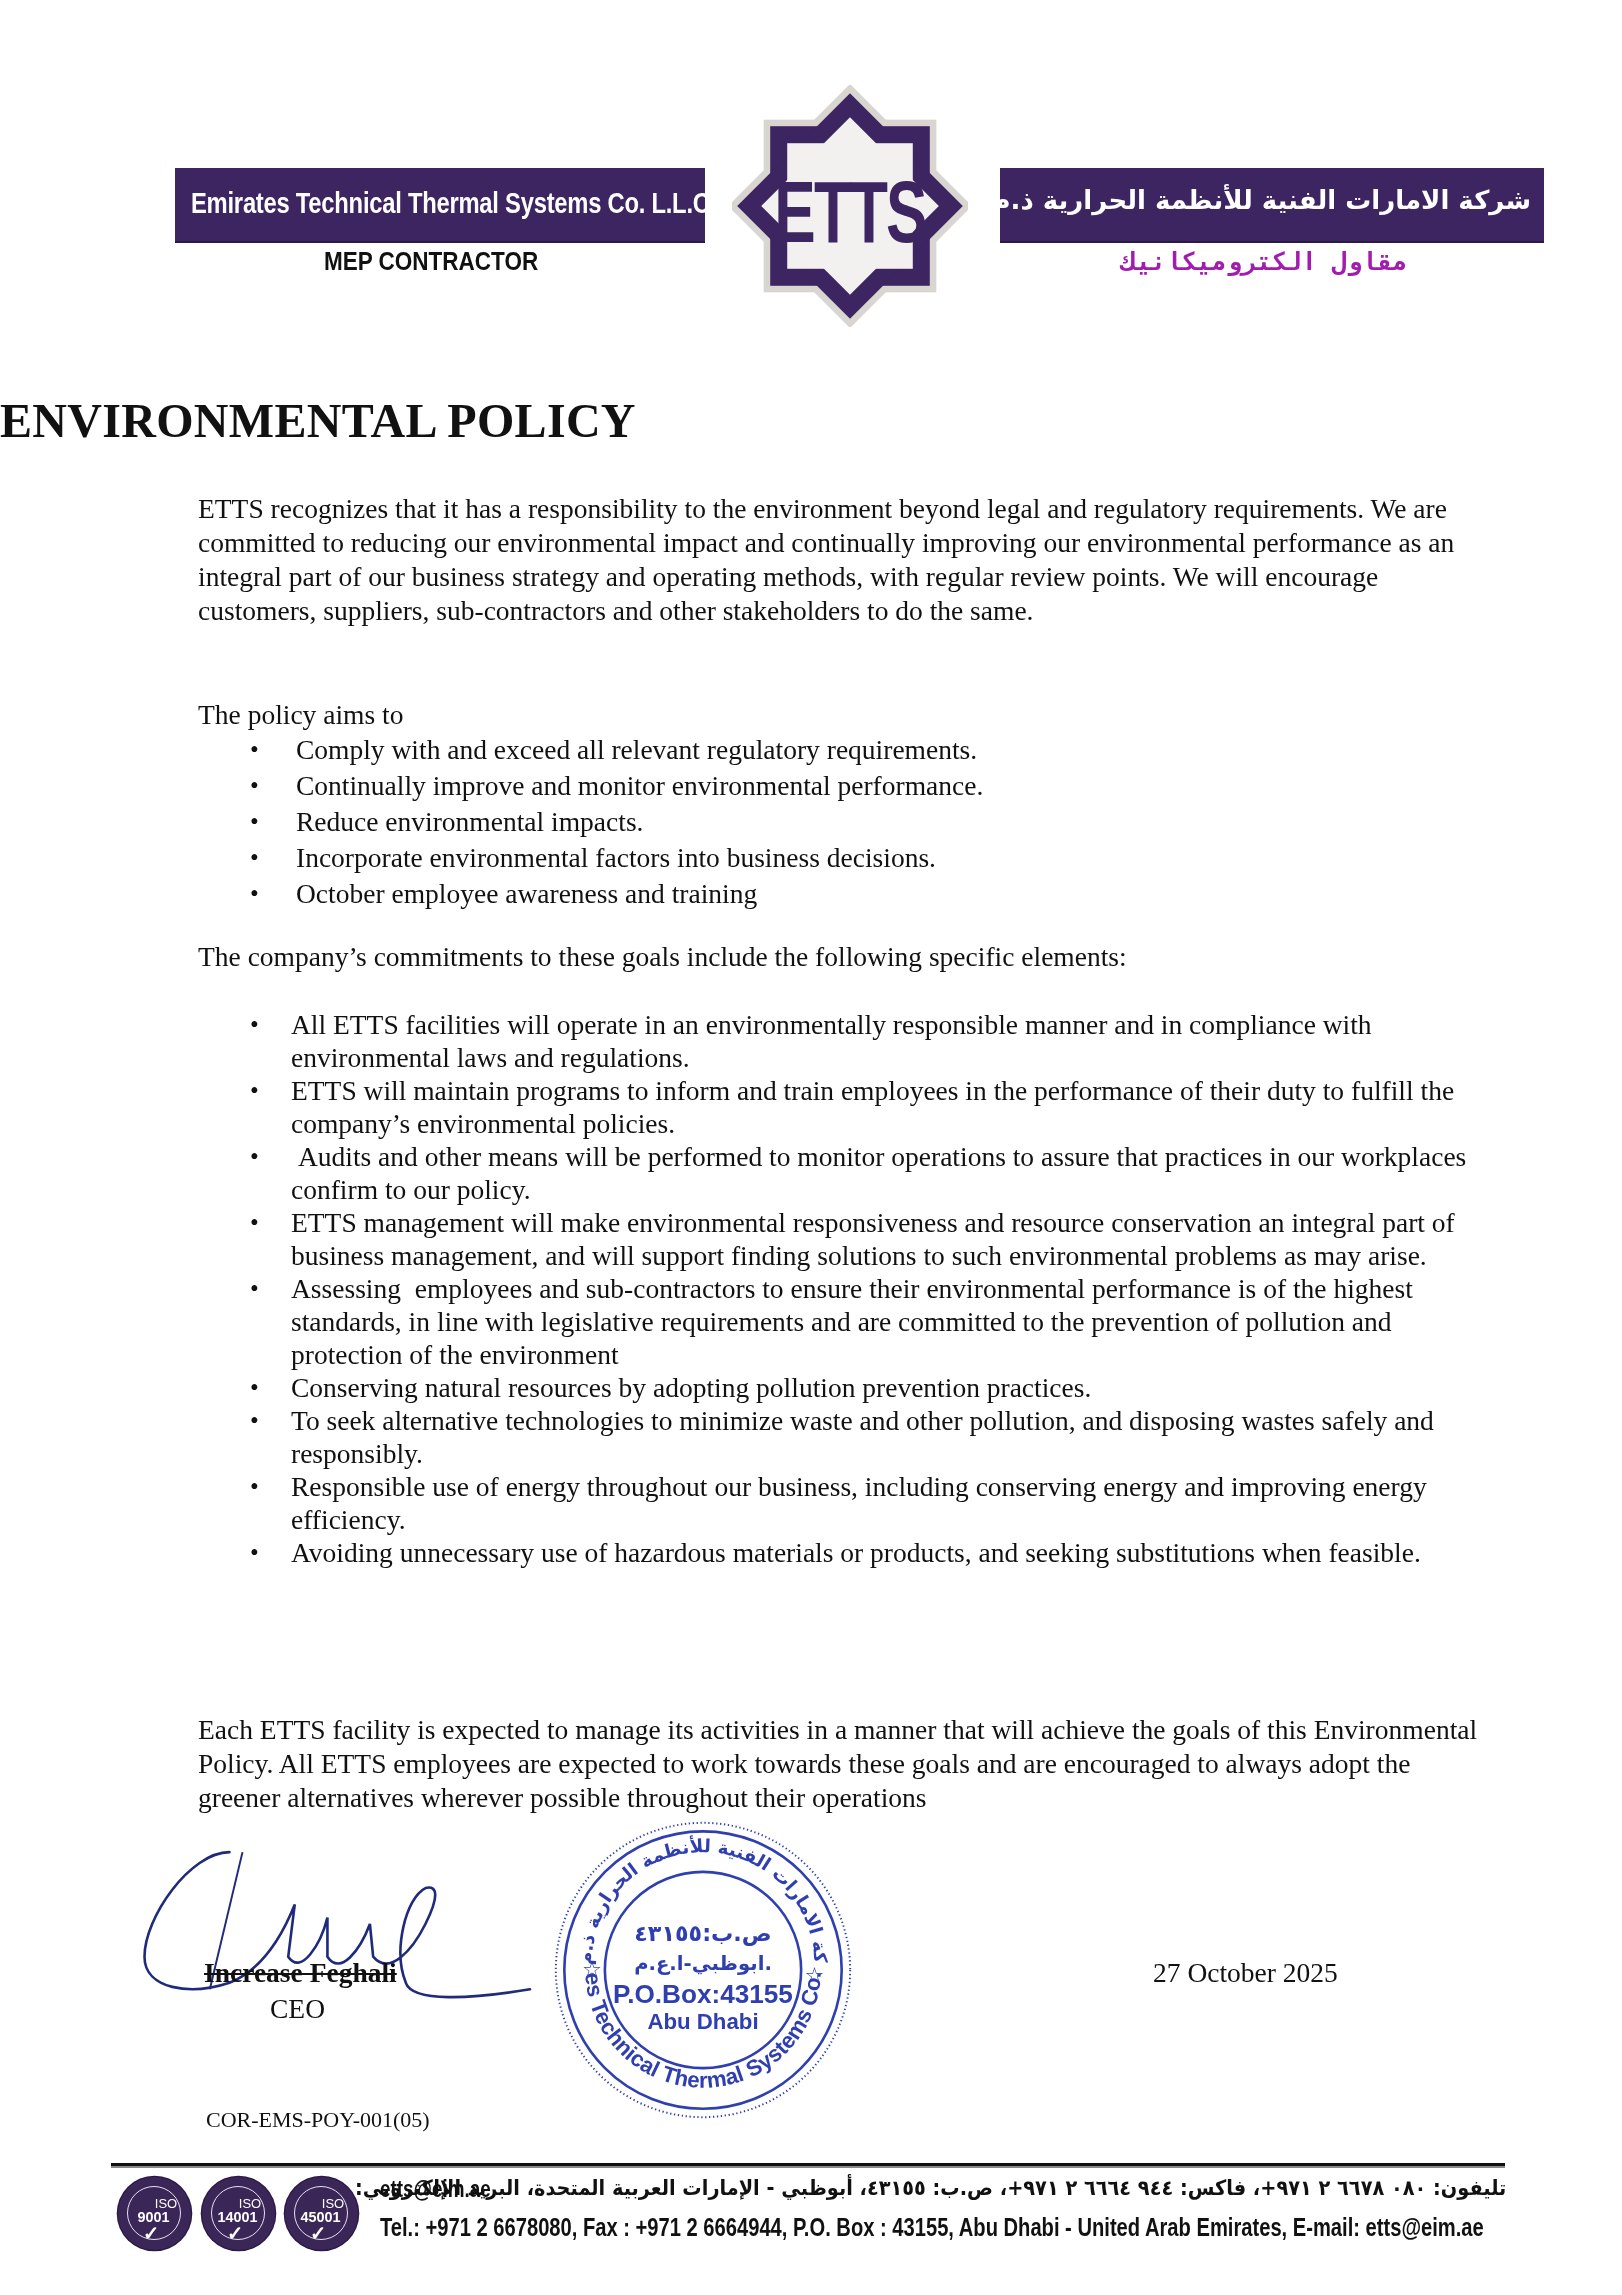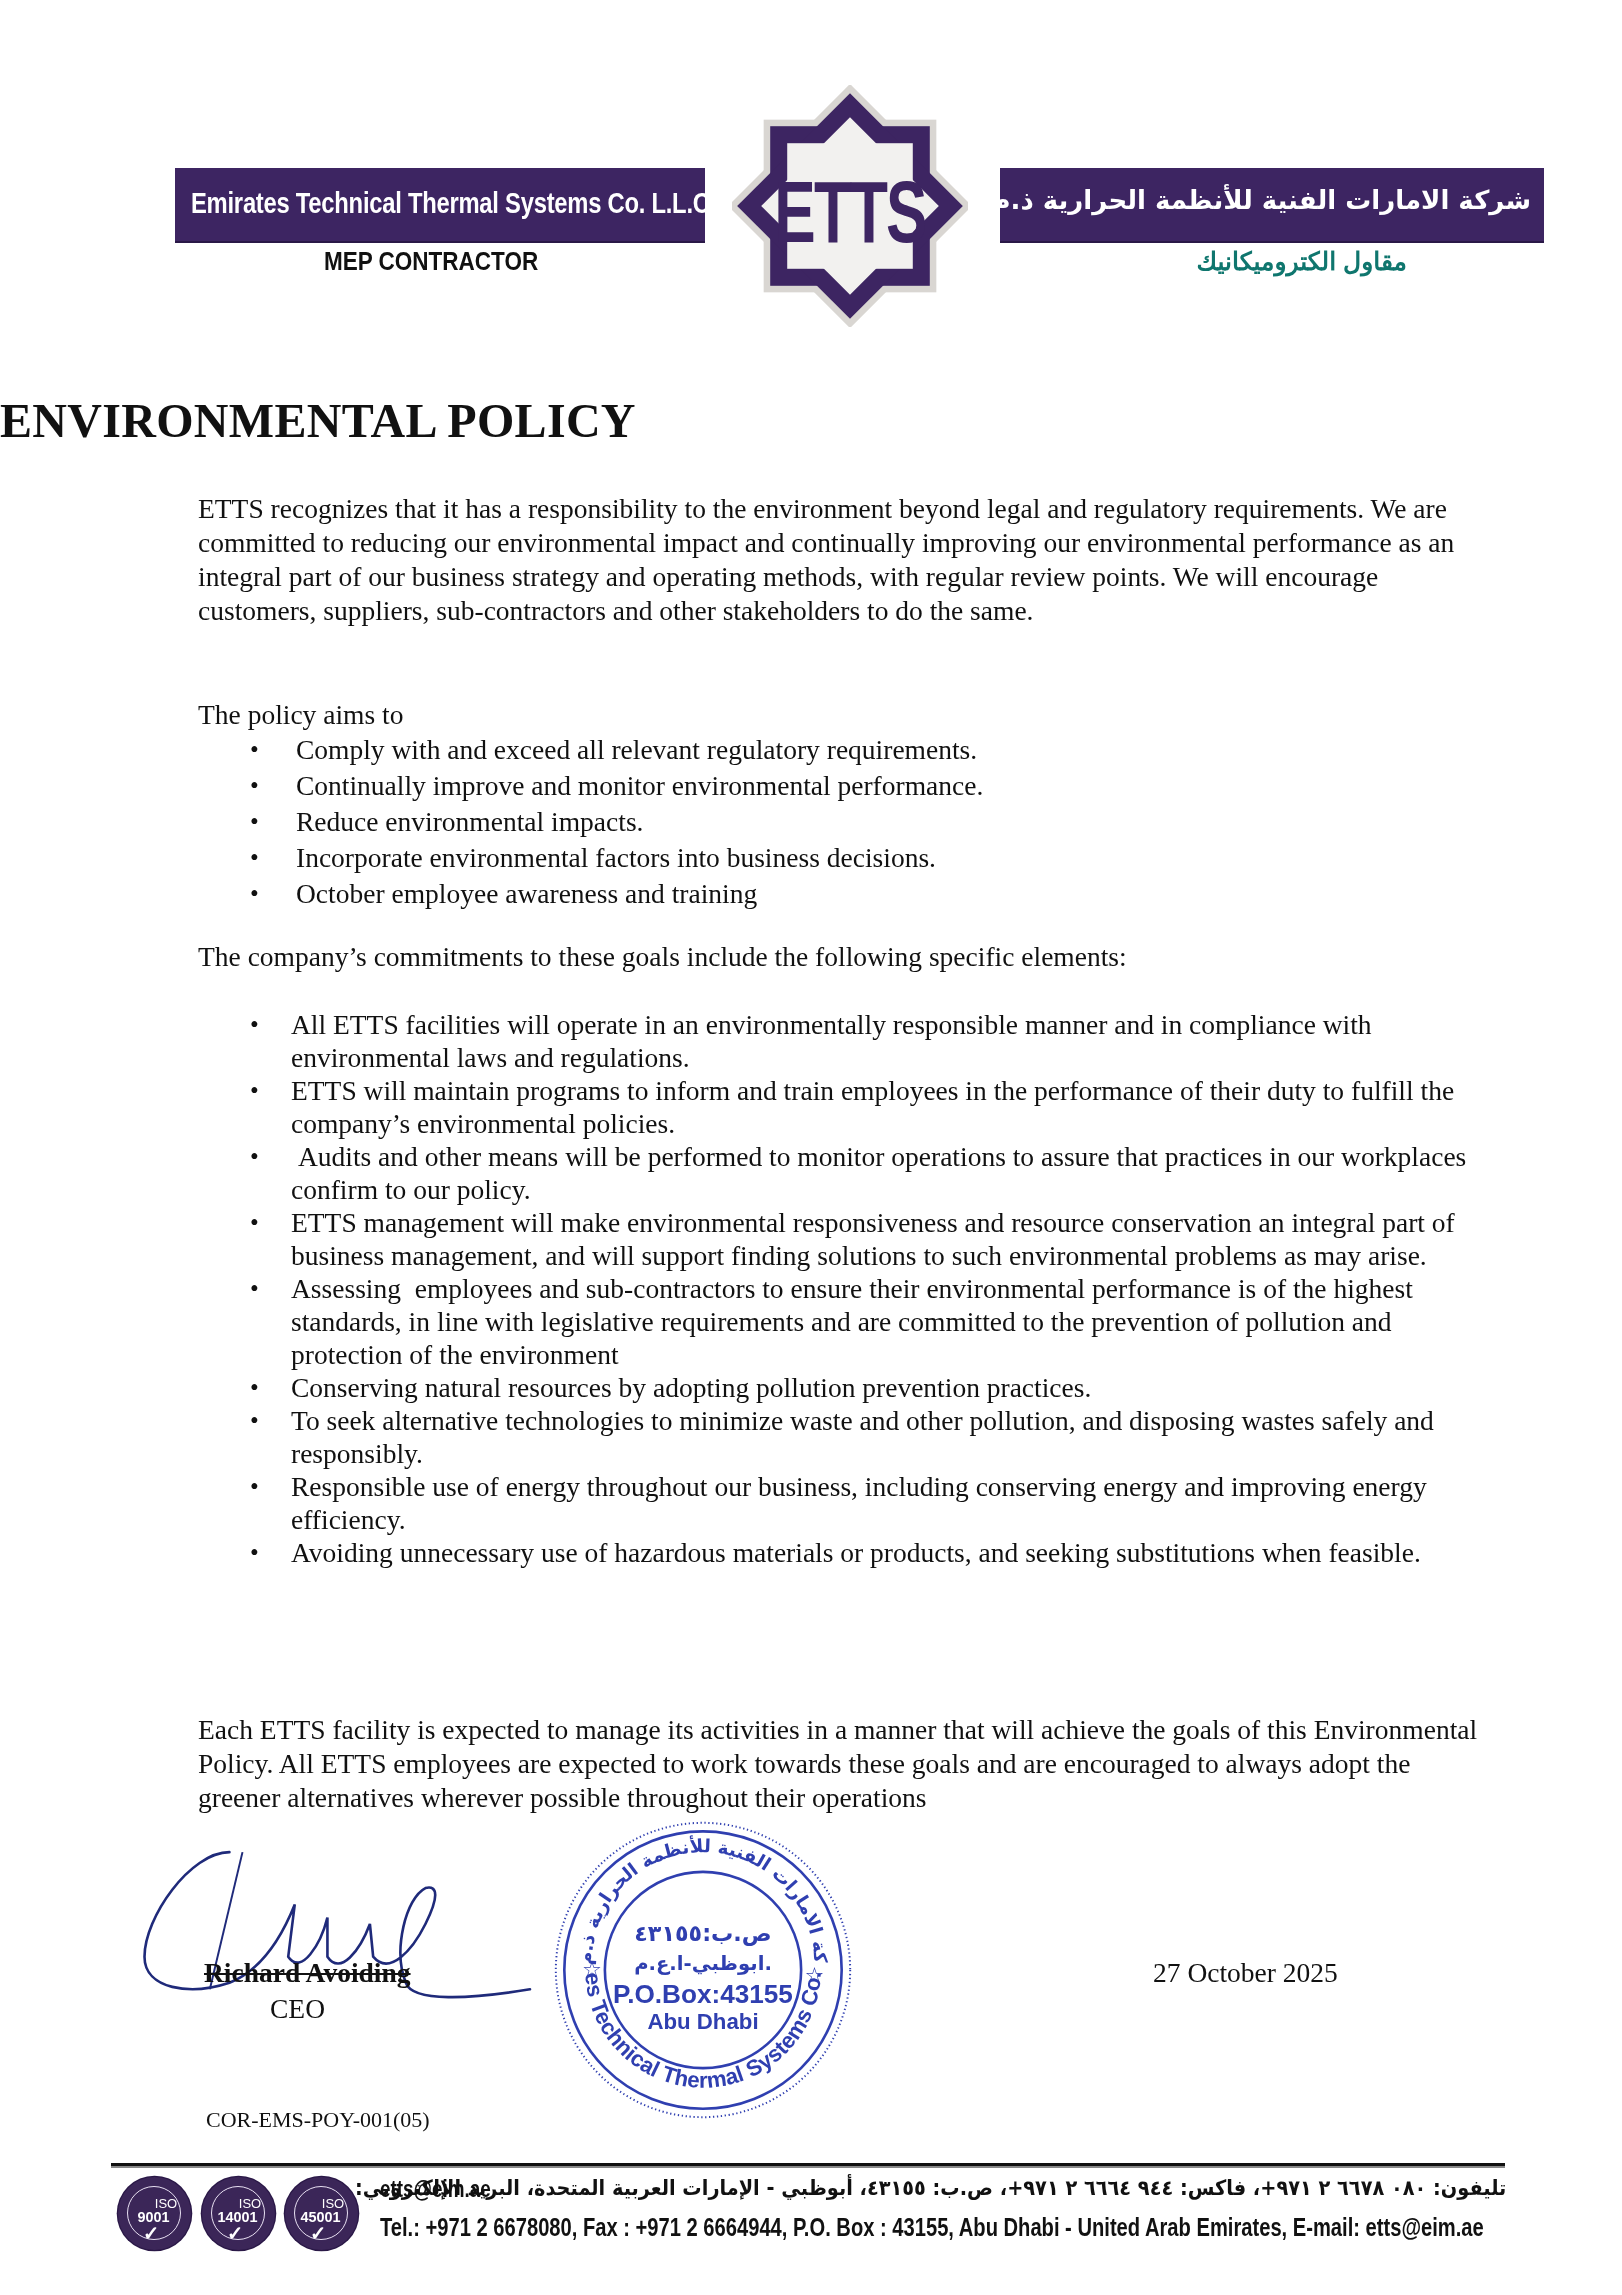--- a/index.html
+++ b/index.html
@@ -14,22 +14,22 @@
   .banner-en { position:absolute; left:191px; top:187px; color:#fff;
                font-family:"Liberation Sans", "DejaVu Sans", sans-serif; font-weight:bold;
                font-size:29px; transform:scaleX(0.82); transform-origin:left center;
                white-space:nowrap; letter-spacing:-0.3px; }
   .banner-ar { position:absolute; right:92px; top:185px; color:#fff; direction:rtl;
                font-family:"DejaVu Sans", sans-serif; font-weight:bold; font-size:26px;
                white-space:nowrap; }
   .tag-en { position:absolute; left:324px; top:247px; font-family:"Liberation Sans", sans-serif;
             font-weight:bold; font-size:25px; color:#111; transform:scaleX(0.9);
             transform-origin:left center; }
-  .tag-ar { position:absolute; right:216px; top:247px; font-family:Liberation Sans, sans-serif;
-            font-weight:bold; font-size:25px; color:#0f766e; direction:rtl;text-align:right; }
+  .tag-ar { position:absolute; right:216px; top:247px; font-family:Liberation Mono, monospace;
+            font-weight:bold; font-size:25px; color:#a21caf; direction:rtl;text-align:right; }
   .logo { position:absolute; left:732px; top:85px; width:236px; height:242px; }
 
   
   .title { position:absolute; left:0; width:1623px; top:393px; 
            font-weight:bold; font-size:48px; letter-spacing:0.3px; }
 
   
   .para { position:absolute; left:198px; width:1269px; font-size:27.5px; line-height:34px; }
   .p1 { top:492px; }
   .aims-lead { top:698px; }
@@ -123,21 +123,21 @@
   <div class="li"><span class="bullet">•</span><span>Responsible use of energy throughout our business, including conserving energy and improving energy efficiency.</span></div>
   <div class="li"><span class="bullet">•</span><span>Avoiding unnecessary use of hazardous materials or products, and seeking substitutions when feasible.</span></div>
 </div>
 
 <div class="para closing">Each ETTS facility is expected to manage its activities in a manner that will achieve the goals of this Environmental Policy. All ETTS employees are expected to work towards these goals and are encouraged to always adopt the greener alternatives wherever possible throughout their operations</div>
 
 <svg class="signature" viewBox="0 0 640 300">
   <path d="M150,40 C90,40 20,140 20,200 C20,250 90,260 150,240 C200,220 230,170 250,120 L240,200 C260,230 290,180 300,140 L300,200 C320,230 350,190 365,150 L370,200 C395,230 430,190 450,150 C470,110 470,90 450,95 C420,110 400,190 420,240 C430,270 520,265 610,250" fill="none" stroke="#1f2a7a" stroke-width="4" stroke-linecap="round"></path>
   <path d="M170,40 L120,250" fill="none" stroke="#1f2a7a" stroke-width="3"></path>
 </svg>
-<div class="signer-name">Richard Avoiding</div>
+<div class="signer-name">Increase Feghali</div>
 <div class="signer-title">CEO</div>
 <div class="date">27 October 2025</div>
 <div class="doc-code">COR-EMS-POY-001(05)</div>
 
 <svg class="stamp" viewBox="0 0 480 480">
   <defs>
     <path id="stampArcBottom" d="M 60,240 A 180,180 0 0 0 420,240"></path>
     <path id="stampArcTop" d="M 70,230 A 170,170 0 0 1 410,230"></path>
   </defs>
   <g fill="none" stroke="#2f3fb0">

